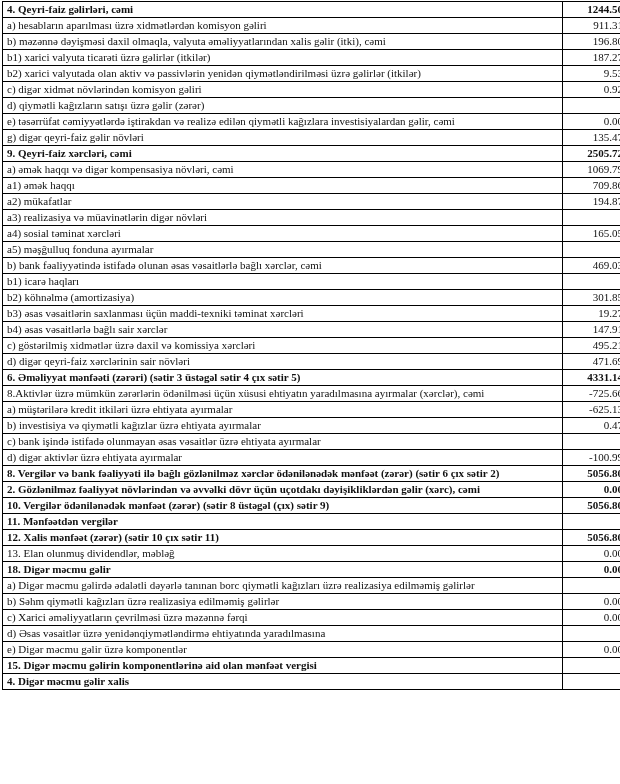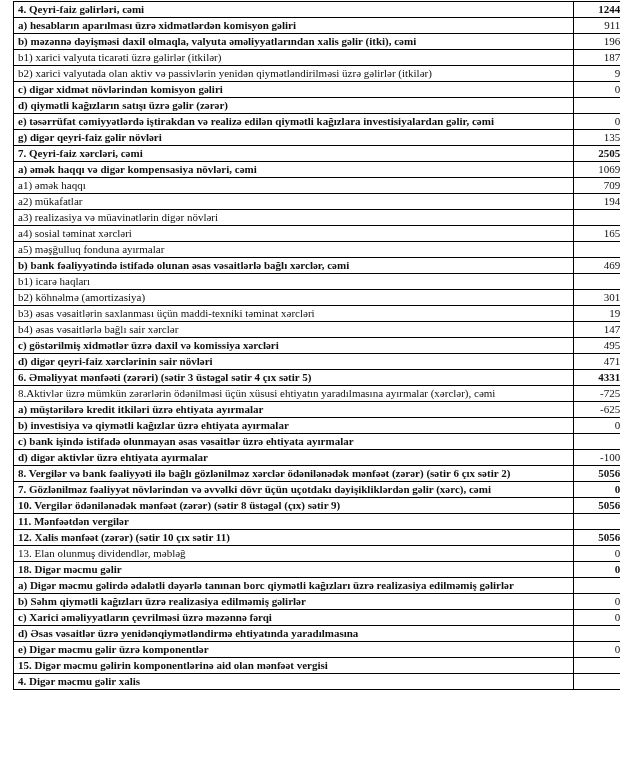--- a/index.html
+++ b/index.html
@@ -5,41 +5,41 @@
   html, body {
     margin: 0;
     padding: 0;
     background: #ffffff;
   }
   body {
     width: 620px;
     font-family: "Liberation Serif", serif;
   }
   .page {
-    padding: 1px 2px 2px 13px;
+    padding: 1px 2px 2px 2px;
   }
   table.fin-table {
     border-collapse: collapse;
     width: 616px;
     table-layout: fixed;
   }
   table.fin-table td {
     border: 1px solid #000000;
     font-family: "Liberation Serif", serif;
     font-size: 11px;
     line-height: 13px;
     color: #111111;
     vertical-align: top;
     padding: 1px 3px 1px 4px;
     overflow: hidden;
   }
   td.label   { width: 552px; text-align: left; }
   td.value   { width: 56px;  text-align: right; padding-right: 4px; }
   td.indent-0 { padding-left: 4px; }
-  td.indent-1 { padding-left: 14px; font-weight: bold; }
+  td.indent-1 { padding-left: 14px; }
   td.indent-2 { padding-left: 32px; }
   .bold    { font-weight: bold; }
   .justify { text-align: justify; }
 </style>
 </head>
 <body>
 
 <div class="page">
   <table class="fin-table">
     <tbody>
@@ -73,21 +73,21 @@
         </tr>
         <tr>
           <td class="label indent-1">e) təsərrüfat cəmiyyətlərdə iştirakdan və realizə edilən qiymətli kağızlara investisiyalardan gəlir, cəmi</td>
           <td class="value">0.00</td>
         </tr>
         <tr>
           <td class="label indent-1">g) digər qeyri-faiz gəlir növləri</td>
           <td class="value">135.47</td>
         </tr>
         <tr>
-          <td class="label indent-0 bold">7. Qeyri-faiz xərcləri, cəmi</td>
+          <td class="label indent-0 bold">9. Qeyri-faiz xərcləri, cəmi</td>
           <td class="value bold">2505.72</td>
         </tr>
         <tr>
           <td class="label indent-1">a) əmək haqqı və digər kompensasiya növləri, cəmi</td>
           <td class="value">1069.79</td>
         </tr>
         <tr>
           <td class="label indent-2">a1) əmək haqqı</td>
           <td class="value">709.86</td>
         </tr>
@@ -157,21 +157,21 @@
         </tr>
         <tr>
           <td class="label indent-1">d) digər aktivlər üzrə ehtiyata ayırmalar</td>
           <td class="value">-100.99</td>
         </tr>
         <tr>
           <td class="label indent-0 bold">8. Vergilər və bank fəaliyyəti ilə bağlı gözlənilməz xərclər ödənilənədək mənfəət (zərər) (sətir 6 çıx sətir 2)</td>
           <td class="value bold">5056.80</td>
         </tr>
         <tr>
-          <td class="label indent-0 bold justify">7. Gözlənilməz fəaliyyət növlərindən və əvvəlki dövr üçün uçotdakı dəyişikliklərdən gəlir (xərc), cəmi</td>
+          <td class="label indent-0 bold justify">2. Gözlənilməz fəaliyyət növlərindən və əvvəlki dövr üçün uçotdakı dəyişikliklərdən gəlir (xərc), cəmi</td>
           <td class="value bold">0.00</td>
         </tr>
         <tr>
           <td class="label indent-0 bold">10. Vergilər ödənilənədək mənfəət (zərər) (sətir 8 üstəgəl (çıx) sətir 9)</td>
           <td class="value bold">5056.80</td>
         </tr>
         <tr>
           <td class="label indent-0 bold">11. Mənfəətdən vergilər</td>
           <td class="value bold"></td>
         </tr>

